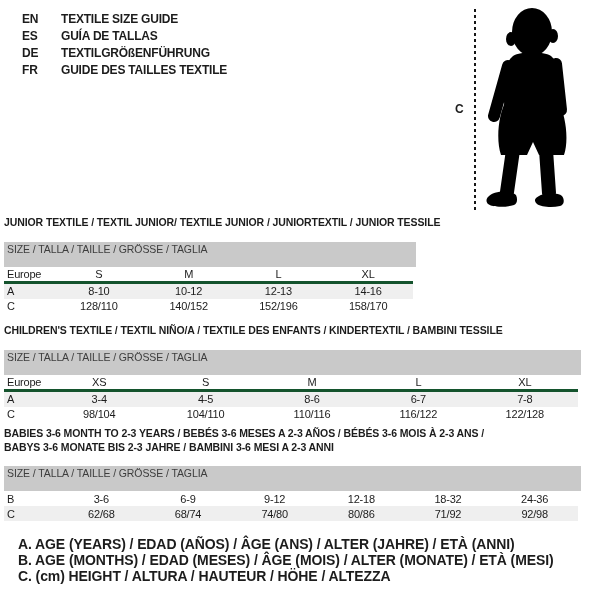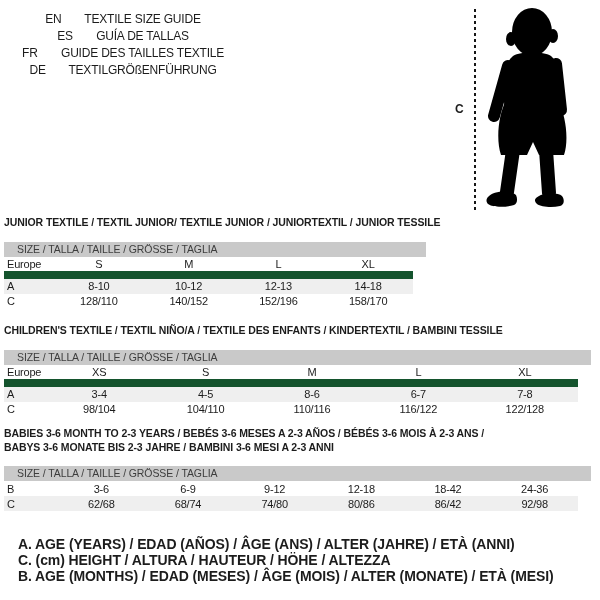--- a/index.html
+++ b/index.html
@@ -3,40 +3,40 @@
 <meta charset="utf-8">
 <style>
   html,body{margin:0;padding:0;}
   body{
     width:600px;height:600px;position:relative;background:#ffffff;overflow:hidden;
     font-family:"Liberation Sans", sans-serif;color:#1c1c1c;
     -webkit-font-smoothing:antialiased;
   }
   
   .lang-list{position:absolute;left:22px;top:11px;}
-  .lang-row{display:flex;line-height:17px;font-size:12px;font-weight:400;letter-spacing:-0.2px;justify-content:center;}
+  .lang-row{display:flex;line-height:17px;font-size:12px;font-weight:700;letter-spacing:-0.2px;}
   .lang-code{width:39px;flex:0 0 39px;}
   
   .figure{position:absolute;left:448px;top:0;width:152px;height:218px;}
   .dotted-line{
     position:absolute;left:26px;top:9px;width:2px;height:202px;
     background:repeating-linear-gradient(to bottom,#161616 0 3px,transparent 3px 6px);
   }
   .c-label{position:absolute;left:7px;top:102px;font-size:12px;font-weight:700;}
   .baby-svg{position:absolute;left:34px;top:4px;}
   
   .section{position:absolute;left:4px;}
   .sec-title{font-size:10.5px;font-weight:700;letter-spacing:-0.1px;line-height:13.5px;white-space:nowrap;}
   .size-bar{
     margin-top:12px;background:#c9c9c9;color:#3d3d3d;
-    font-size:10.5px;line-height:15px;height:15px;padding-left:13px;letter-spacing:-0.1px;
+    font-size:10.5px;line-height:15px;height:25px;padding-left:3px;letter-spacing:-0.1px;
   }
   table{border-collapse:collapse;table-layout:fixed;}
   td,th{padding:0;font-weight:400;font-size:11px;letter-spacing:-0.2px;}
-  .t-head td{height:14px;border-bottom:8px solid #14532d;}
+  .t-head td{height:14px;border-bottom:3px solid #14532d;}
   .t-row td{height:15px;}
   .lbl{text-align:left;padding-left:3px;}
   .val{text-align:center;}
   .stripe{background:#efefef;}
   .w409{width:409px;}
   .w574{width:574px;}
   
   .legend{position:absolute;left:18px;top:536px;}
   .legend-line{font-size:14px;font-weight:700;line-height:16px;letter-spacing:-0.1px;white-space:nowrap;}
 </style>
@@ -46,26 +46,26 @@
 <div class="lang-list">
   <div class="lang-row">
     <span class="lang-code">EN</span>
     <span class="lang-label">TEXTILE SIZE GUIDE</span>
   </div>
   <div class="lang-row">
     <span class="lang-code">ES</span>
     <span class="lang-label">GUÍA DE TALLAS</span>
   </div>
   <div class="lang-row">
+    <span class="lang-code">DE</span>
+    <span class="lang-label">TEXTILGRÖßENFÜHRUNG</span>
+  </div>
+  <div class="lang-row">
     <span class="lang-code">FR</span>
     <span class="lang-label">GUIDE DES TAILLES TEXTILE</span>
-  </div>
-  <div class="lang-row">
-    <span class="lang-code">DE</span>
-    <span class="lang-label">TEXTILGRÖßENFÜHRUNG</span>
   </div>
 </div>
 
 <div class="figure">
   <div class="dotted-line"></div>
   <div class="c-label">C</div>
   <svg class="baby-svg" width="118" height="210" viewBox="0 0 118 210" xmlns="http://www.w3.org/2000/svg">
     <g fill="#000000" stroke="#000000">
 
       <ellipse cx="50" cy="28" rx="20" ry="24" stroke="none"></ellipse>
@@ -105,21 +105,21 @@
       <td class="val">S</td>
       <td class="val">M</td>
       <td class="val">L</td>
       <td class="val">XL</td>
     </tr>
     <tr class="t-row stripe">
       <td class="lbl">A</td>
       <td class="val">8-10</td>
       <td class="val">10-12</td>
       <td class="val">12-13</td>
-      <td class="val">14-18</td>
+      <td class="val">14-16</td>
     </tr>
     <tr class="t-row">
       <td class="lbl">C</td>
       <td class="val">128/110</td>
       <td class="val">140/152</td>
       <td class="val">152/196</td>
       <td class="val">158/170</td>
     </tr>
   </tbody>
     </table>
@@ -180,33 +180,33 @@
         <col>
         <col>
       </colgroup>
     <tbody>
         <tr class="t-row">
       <td class="lbl">B</td>
       <td class="val">3-6</td>
       <td class="val">6-9</td>
       <td class="val">9-12</td>
       <td class="val">12-18</td>
-      <td class="val">18-42</td>
+      <td class="val">18-32</td>
       <td class="val">24-36</td>
     </tr>
     <tr class="t-row stripe">
       <td class="lbl">C</td>
       <td class="val">62/68</td>
       <td class="val">68/74</td>
       <td class="val">74/80</td>
       <td class="val">80/86</td>
-      <td class="val">86/42</td>
+      <td class="val">71/92</td>
       <td class="val">92/98</td>
     </tr>
   </tbody>
     </table>
 </div>
 
 <div class="legend">
   <div class="legend-line">A. AGE (YEARS) / EDAD (AÑOS) / ÂGE (ANS) / ALTER (JAHRE) / ETÀ (ANNI)</div>
+  <div class="legend-line">B. AGE (MONTHS) / EDAD (MESES) / ÂGE (MOIS) / ALTER (MONATE) / ETÀ (MESI)</div>
   <div class="legend-line">C. (cm) HEIGHT / ALTURA / HAUTEUR / HÖHE / ALTEZZA</div>
-  <div class="legend-line">B. AGE (MONTHS) / EDAD (MESES) / ÂGE (MOIS) / ALTER (MONATE) / ETÀ (MESI)</div>
 </div>
 
 </body></html>

